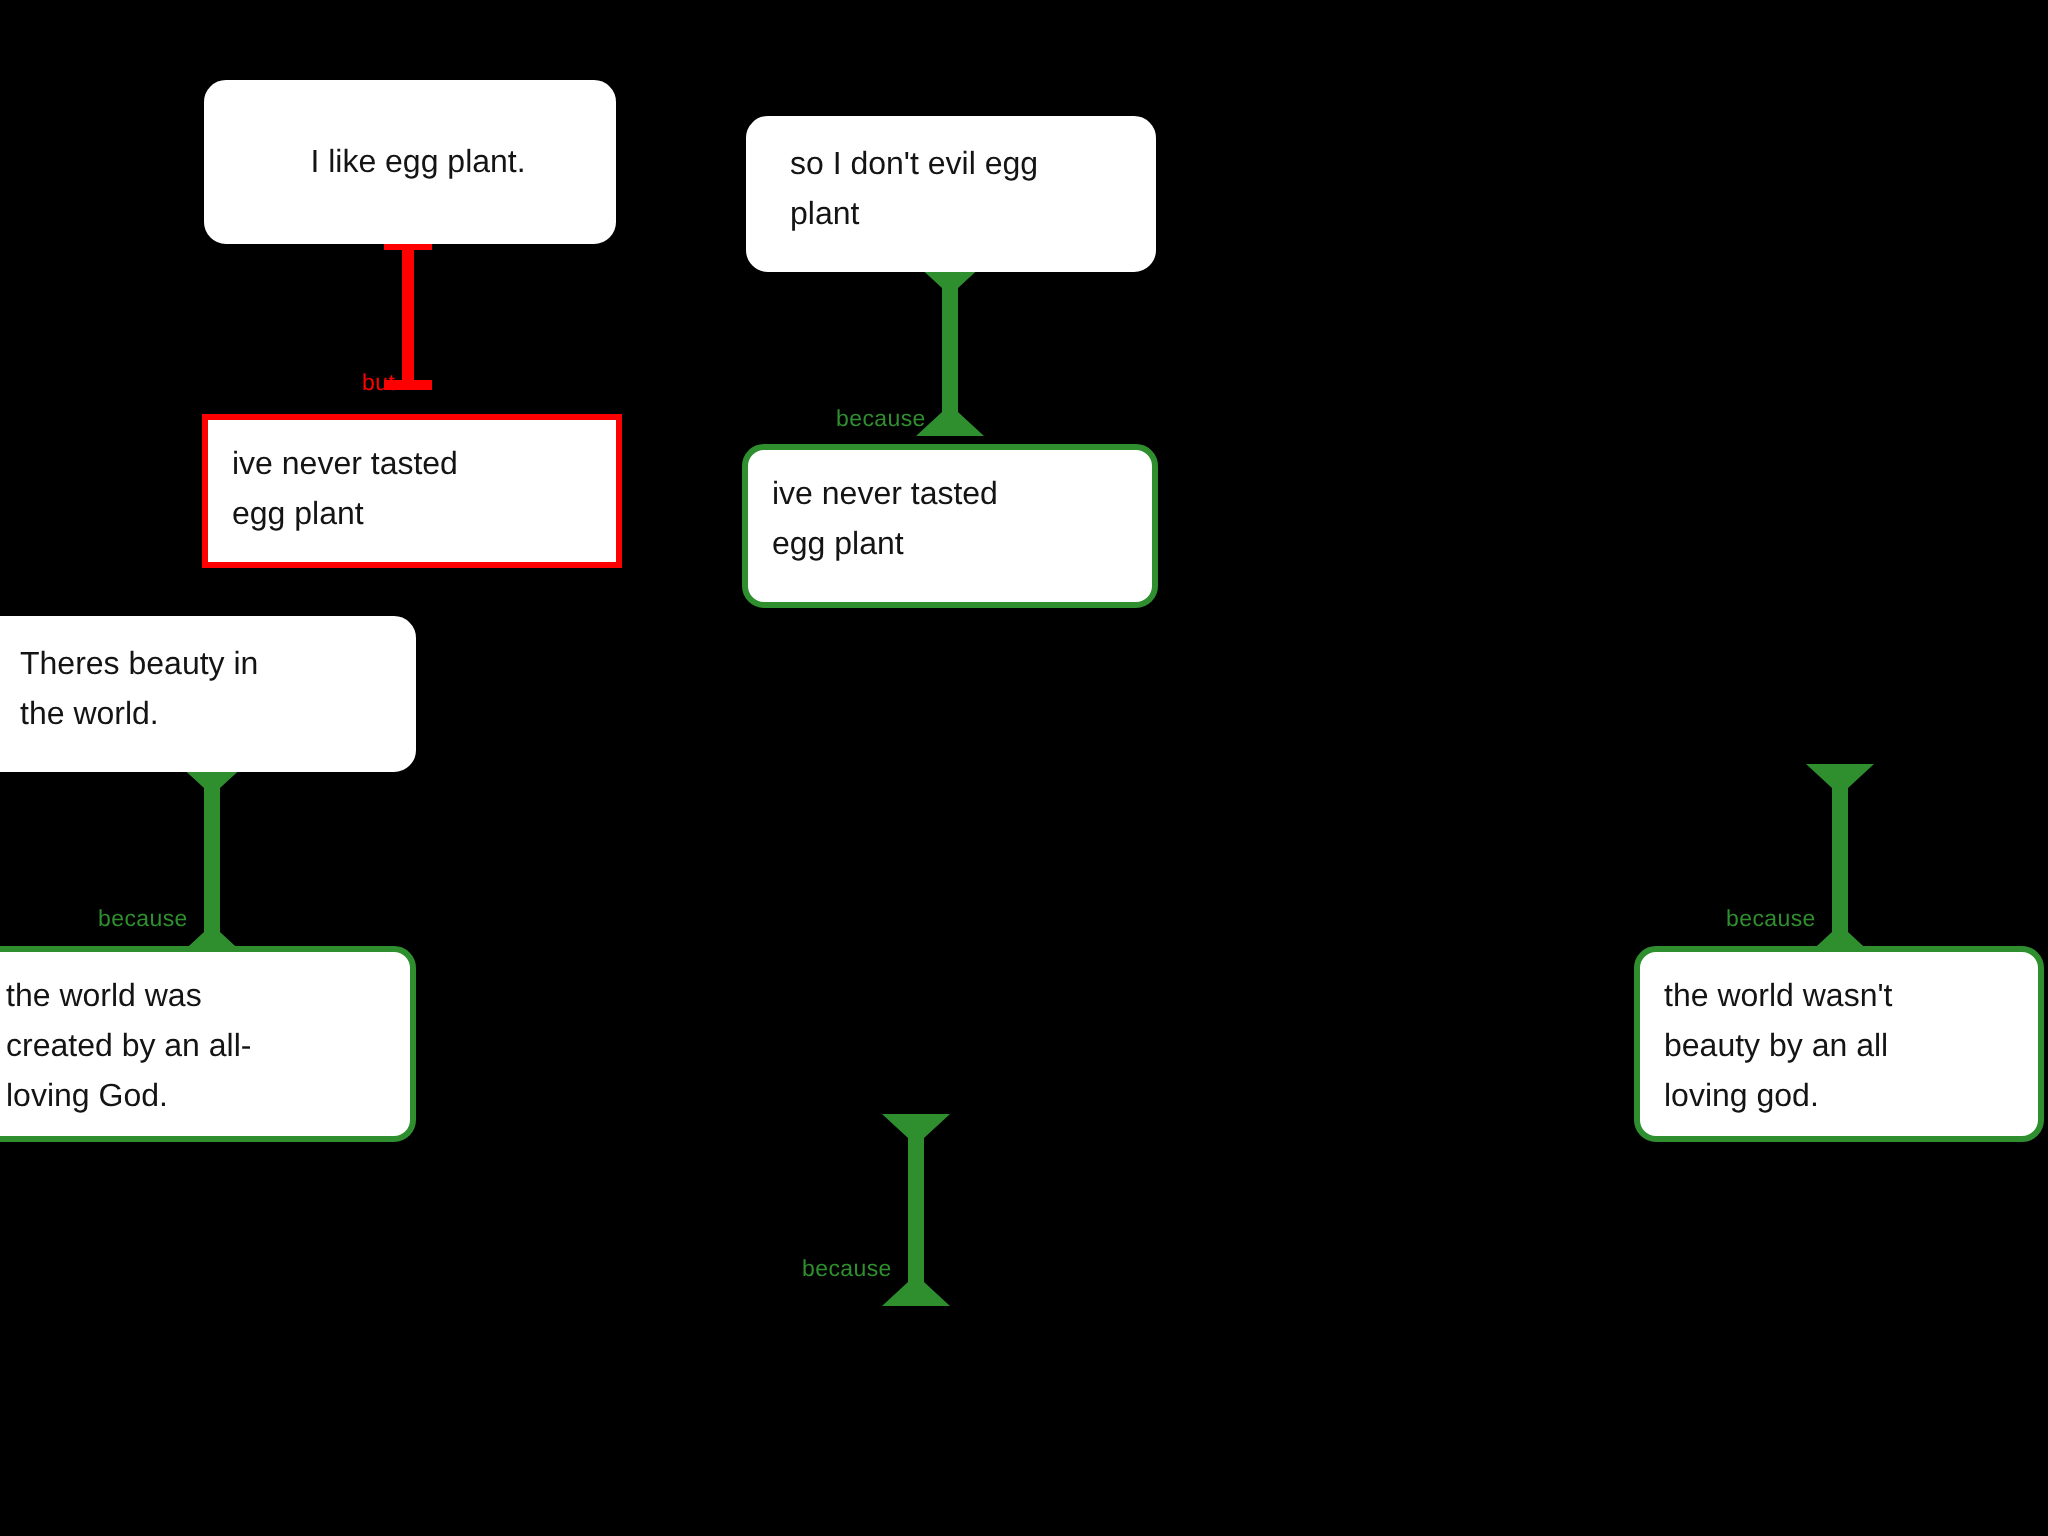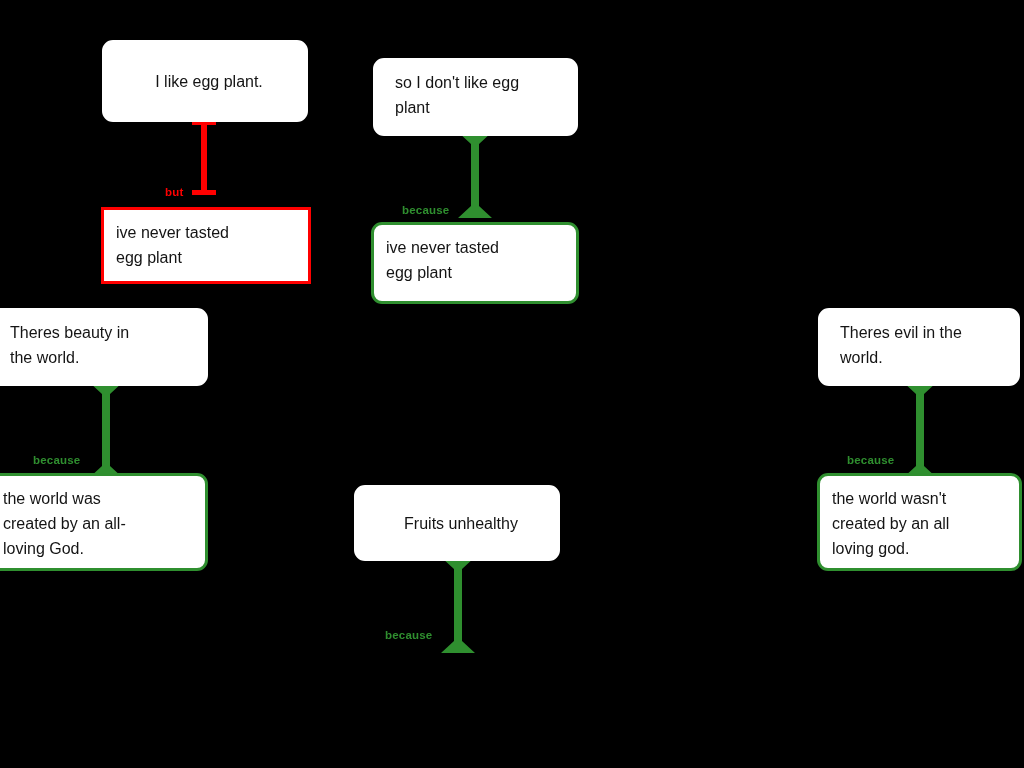--- a/index.html
+++ b/index.html
@@ -50,24 +50,25 @@
   
   .conn {
     position: absolute;
     z-index: 1;
   }
   .conn svg { display: block; }
 
   .conn-label {
     position: absolute;
     font-size: 11.5px;
-    font-weight: bold;
+    font-weight: normal;
     letter-spacing: 0.2px;
     z-index: 4;
     white-space: nowrap;
+    margin-left: 16px;
   }
   .conn-label.green { color: #2f8f2f; }
   .conn-label.red   { color: #ff0000; }
 </style>
 </head>
 <body>
 
 <div id="canvas">
 
   <div class="node plain center" style="left:102px; top:40px; width:206px; height:82px; display:flex; align-items:center; justify-content:center;">I like egg plant.</div>
@@ -77,21 +78,21 @@
       <rect x="12" y="0" width="24" height="5" fill="#ff0000"></rect>
       <rect x="21" y="0" width="6" height="74" fill="#ff0000"></rect>
       <rect x="12" y="70" width="24" height="5" fill="#ff0000"></rect>
     </svg>
   </div>
   <div class="conn-label red" style="left:165px; top:186px;">but</div>
 
   <div class="node red" style="left:101px; top:207px; width:210px; height:77px;">ive never tasted
 egg plant</div>
 
-  <div class="node plain" style="left:373px; top:58px; width:205px; height:78px;">so I don't like egg
+  <div class="node plain" style="left:373px; top:58px; width:205px; height:78px;">so I don't evil egg
 plant</div>
 
   <div class="conn" style="left:458px; top:132px; width:34px; height:86px;">
     <svg width="34" height="86" viewBox="0 0 34 86" aria-hidden="true">
       <path d="M0 0 L34 0 L21 12 L21 74 L34 86 L0 86 L13 74 L13 12 Z" fill="#2f8f2f"></path>
     </svg>
   </div>
   <div class="conn-label green" style="left:402px; top:204px;">because</div>
 
   <div class="node green" style="left:371px; top:222px; width:208px; height:82px;">ive never tasted
@@ -104,35 +105,32 @@
     <svg width="34" height="96" viewBox="0 0 34 96" aria-hidden="true">
       <path d="M0 0 L34 0 L21 12 L21 84 L34 96 L0 96 L13 84 L13 12 Z" fill="#2f8f2f"></path>
     </svg>
   </div>
   <div class="conn-label green" style="left:33px; top:454px;">because</div>
 
   <div class="node green" style="left:-12px; top:473px; width:220px; height:98px;">the world was
 created by an all-
 loving God.</div>
 
-  <div class="node plain" style="left:818px; top:308px; width:202px; height:78px;">Theres evil in the
-world.</div>
 
   <div class="conn" style="left:903px; top:382px; width:34px; height:96px;">
     <svg width="34" height="96" viewBox="0 0 34 96" aria-hidden="true">
       <path d="M0 0 L34 0 L21 12 L21 84 L34 96 L0 96 L13 84 L13 12 Z" fill="#2f8f2f"></path>
     </svg>
   </div>
   <div class="conn-label green" style="left:847px; top:454px;">because</div>
 
   <div class="node green" style="left:817px; top:473px; width:205px; height:98px;">the world wasn't
-created by an all
+beauty by an all
 loving god.</div>
 
-  <div class="node plain center" style="left:354px; top:485px; width:206px; height:76px; display:flex; align-items:center; justify-content:center;">Fruits unhealthy</div>
 
   <div class="conn" style="left:441px; top:557px; width:34px; height:96px;">
     <svg width="34" height="96" viewBox="0 0 34 96" aria-hidden="true">
       <path d="M0 0 L34 0 L21 12 L21 84 L34 96 L0 96 L13 84 L13 12 Z" fill="#2f8f2f"></path>
     </svg>
   </div>
   <div class="conn-label green" style="left:385px; top:629px;">because</div>
 
 
 </div>

